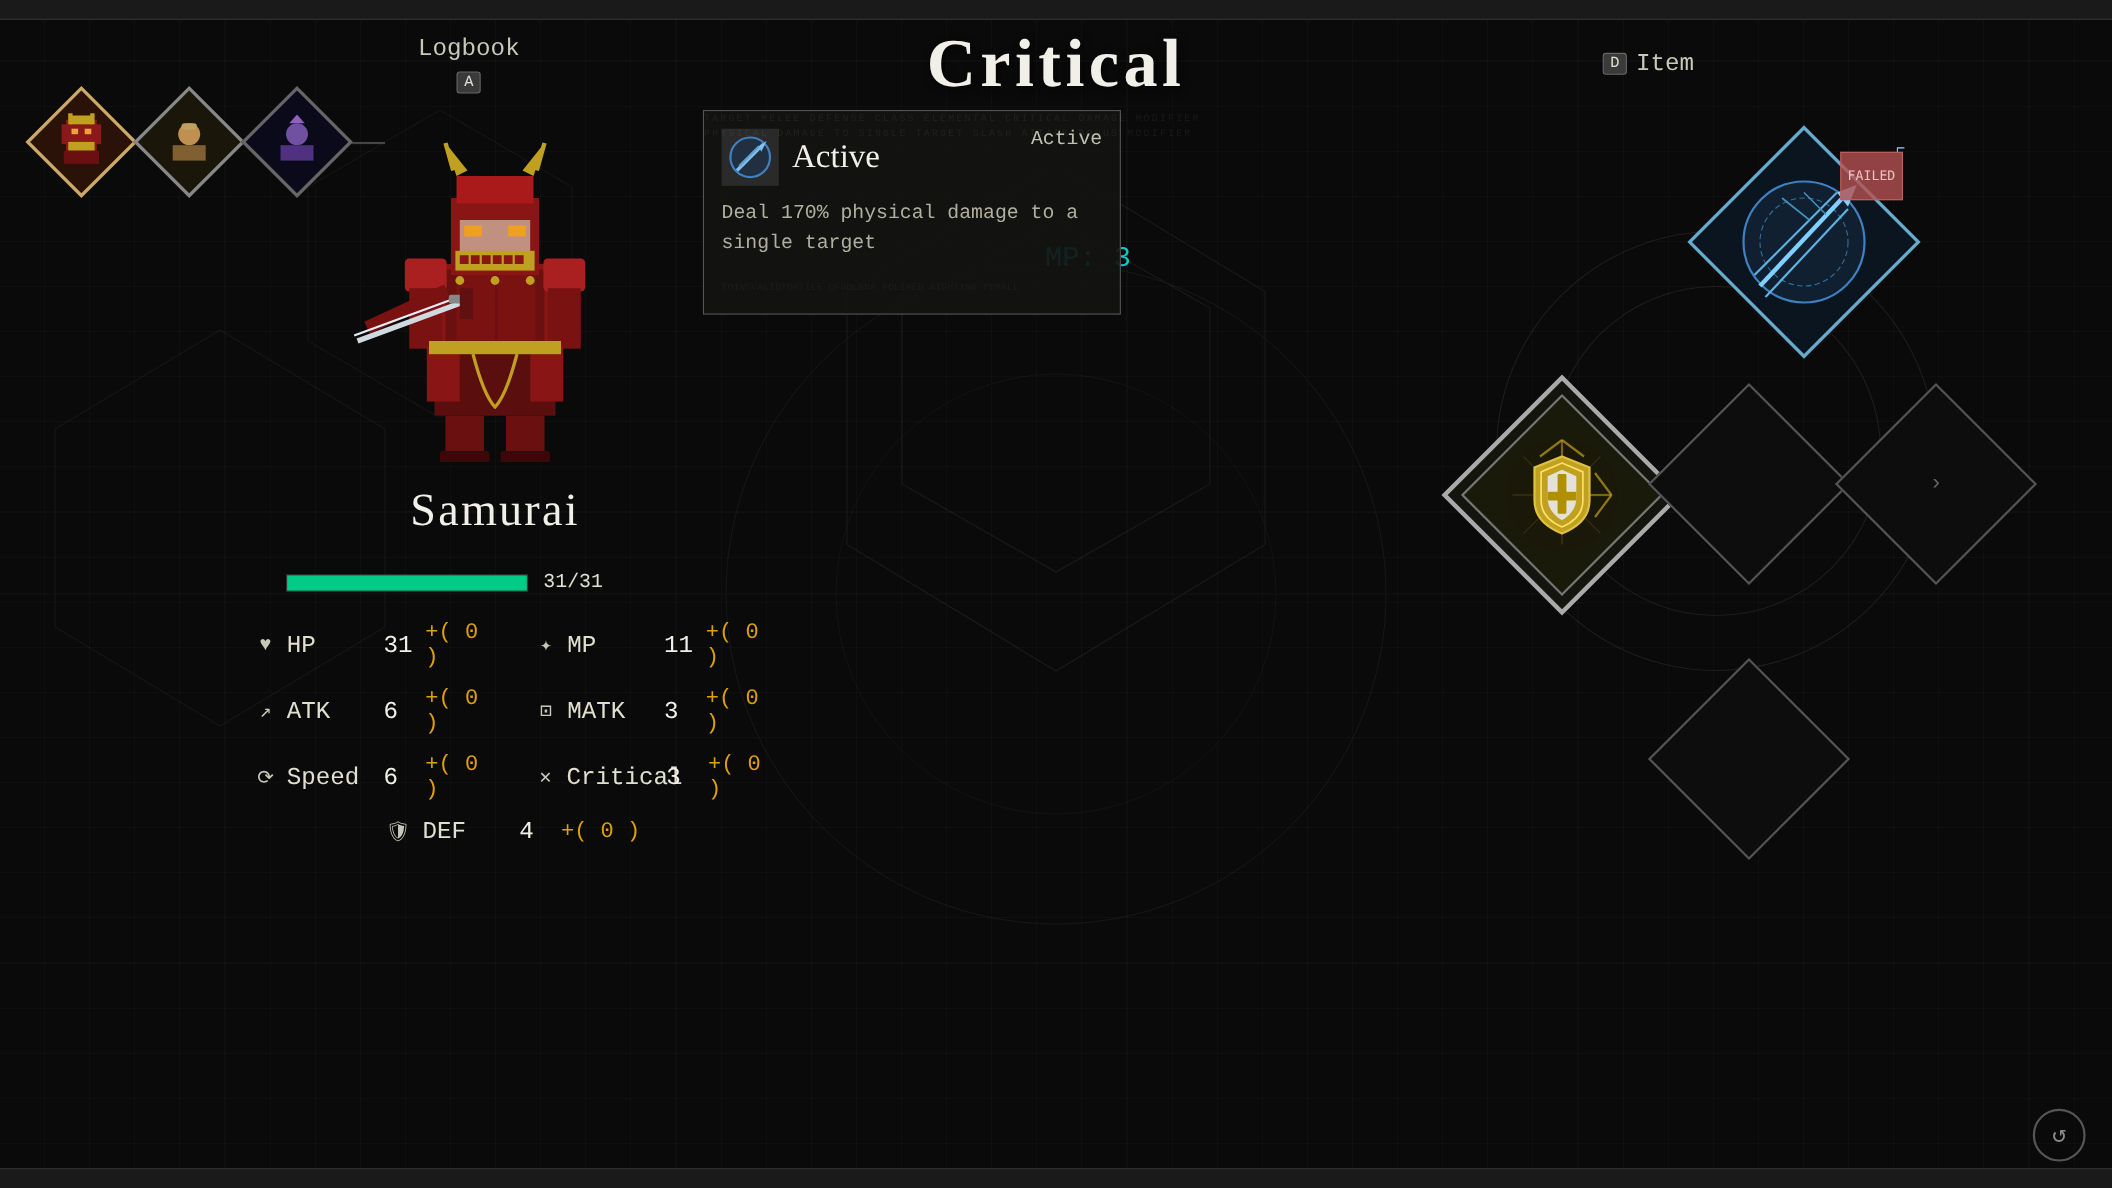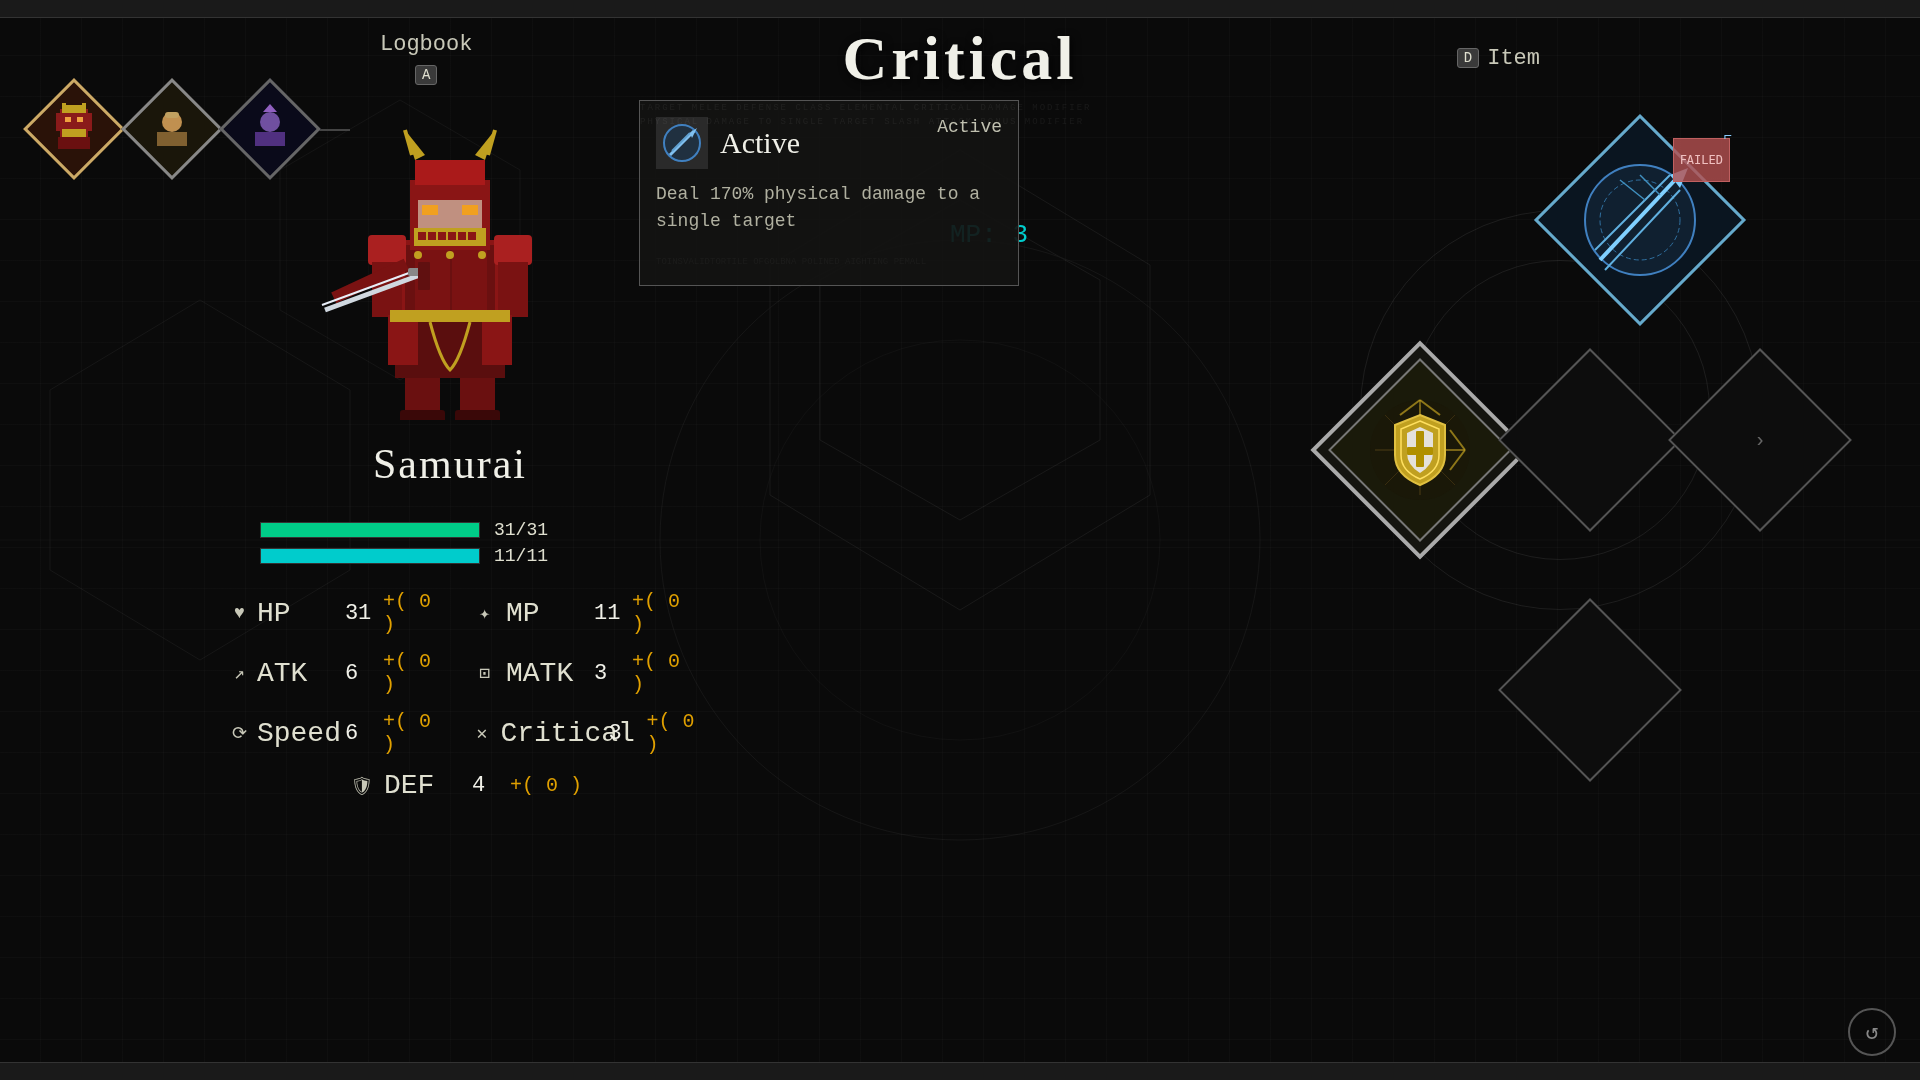--- a/index.html
+++ b/index.html
@@ -199,21 +199,21 @@
 
     .stat-icon {
       color: #c8c8b8;
       font-size: 18px;
       width: 28px;
       text-align: center;
     }
 
     .stat-name {
       color: #e0e0d0;
-      font-size: 28px;
+      font-size: 22px;
       min-width: 80px;
     }
 
     .stat-value {
       color: #f0f0e8;
       font-size: 22px;
       min-width: 30px;
     }
 
     .stat-bonus {
@@ -492,28 +492,20 @@
 
   <div class="bars-section">
     <div class="bar-row">
       <div class="bar-container">
         <div class="bar-fill bar-hp"></div>
       </div>
       <span class="bar-label">
         <span>31</span>/<span>31</span>
       </span>
     </div>
-    <div class="bar-row">
-      <div class="bar-container">
-        <div class="bar-fill bar-mp" style="width:100%;"></div>
-      </div>
-      <span class="bar-label">
-        <span>11</span>/<span>11</span>
-      </span>
-    </div>
   </div>
 
   <div class="stats-grid">
 
     <div class="stat-row">
       <span class="stat-icon">♥</span>
       <span class="stat-name">HP</span>
       <span class="stat-value">31</span>
       <span class="stat-bonus">+( 0 )</span>
     </div>

